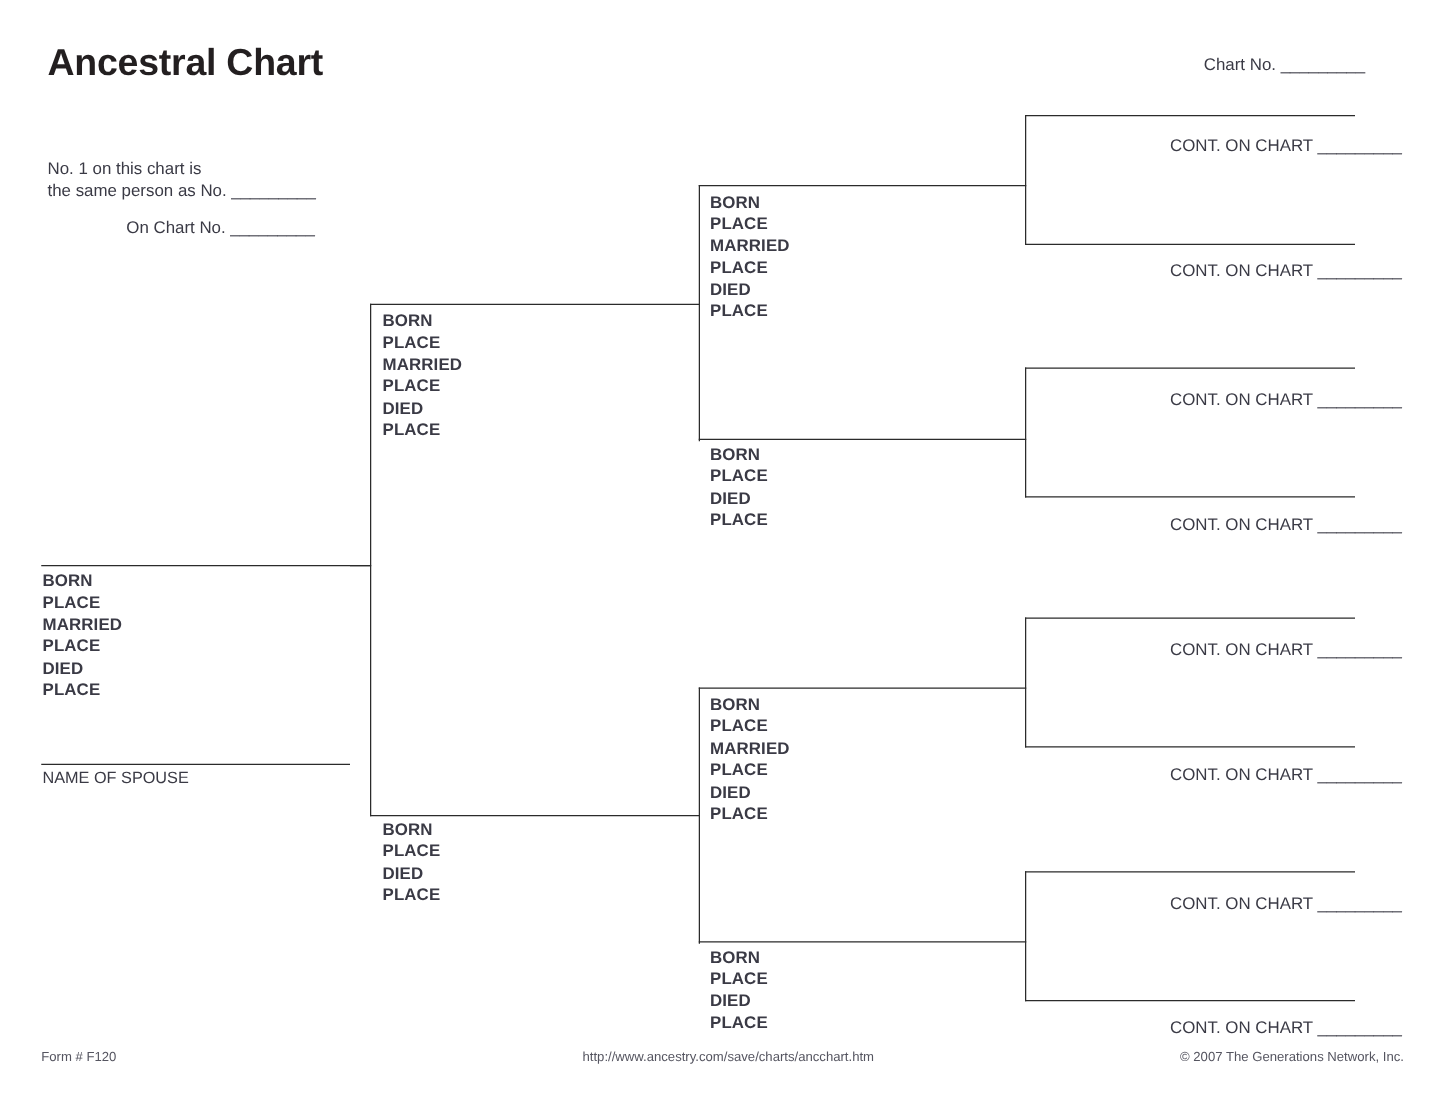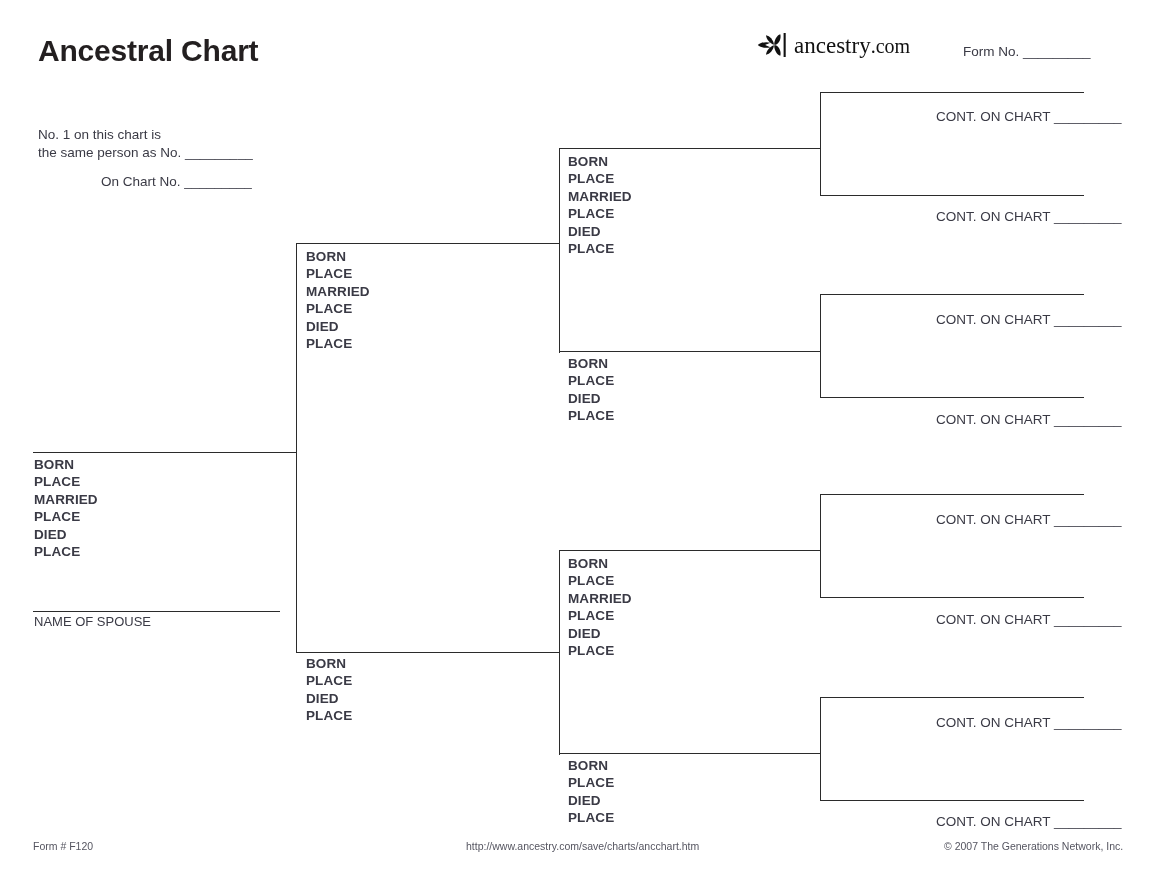--- a/index.html
+++ b/index.html
@@ -127,35 +127,22 @@
     margin-left: 39px;
   }
 </style>
 </head>
 <body>
 
 <div id="page">
 
   <div class="title">Ancestral Chart</div>
 
-  <div class="logo-wrap">
-    <svg class="logo-mark" viewBox="0 0 36 26">
-      <g fill="#111111">
-        <path d="M17.2 12.8 C17.2 7.6 20.0 3.2 23.3 2.2 C24.4 6.0 22.4 11.2 18.9 12.8 Z"></path>
-        <path d="M17.2 13.2 C17.2 18.4 20.0 22.8 23.3 23.8 C24.4 20.0 22.4 14.8 18.9 13.2 Z"></path>
-        <path d="M16.6 12.7 C12.6 11.0 9.2 6.8 9.0 3.2 C12.8 3.8 16.2 7.8 16.9 12.2 Z"></path>
-        <path d="M16.6 13.3 C12.6 15.0 9.2 19.2 9.0 22.8 C12.8 22.2 16.2 18.2 16.9 13.8 Z"></path>
-        <path d="M0.8 13.0 C3.6 10.4 9.0 9.4 13.6 10.8 C10.6 12.0 8.4 12.6 8.4 13.0 C8.4 13.4 10.6 14.0 13.6 15.2 C9.0 16.6 3.6 15.6 0.8 13.0 Z"></path>
-        <rect x="26.6" y="1.0" width="2.1" height="24"></rect>
-      </g>
-    </svg>
-    <span class="logo-text"><span>ancestry</span><span class="dotcom">.com</span></span>
-  </div>
-
-  <div class="chart-no">Form No. _________</div>
+
+  <div class="chart-no">Chart No. _________</div>
 
   <div class="note">
     <div>No. 1 on this chart is</div>
     <div>the same person as No. _________</div>
     <span class="l3">On Chart No. _________</span>
   </div>
 
   <div class="hline" style="left:33px; top:452px; width:263px;"></div>
   <div class="fields" style="left:34px; top:456px;">
     <div>BORN</div>

